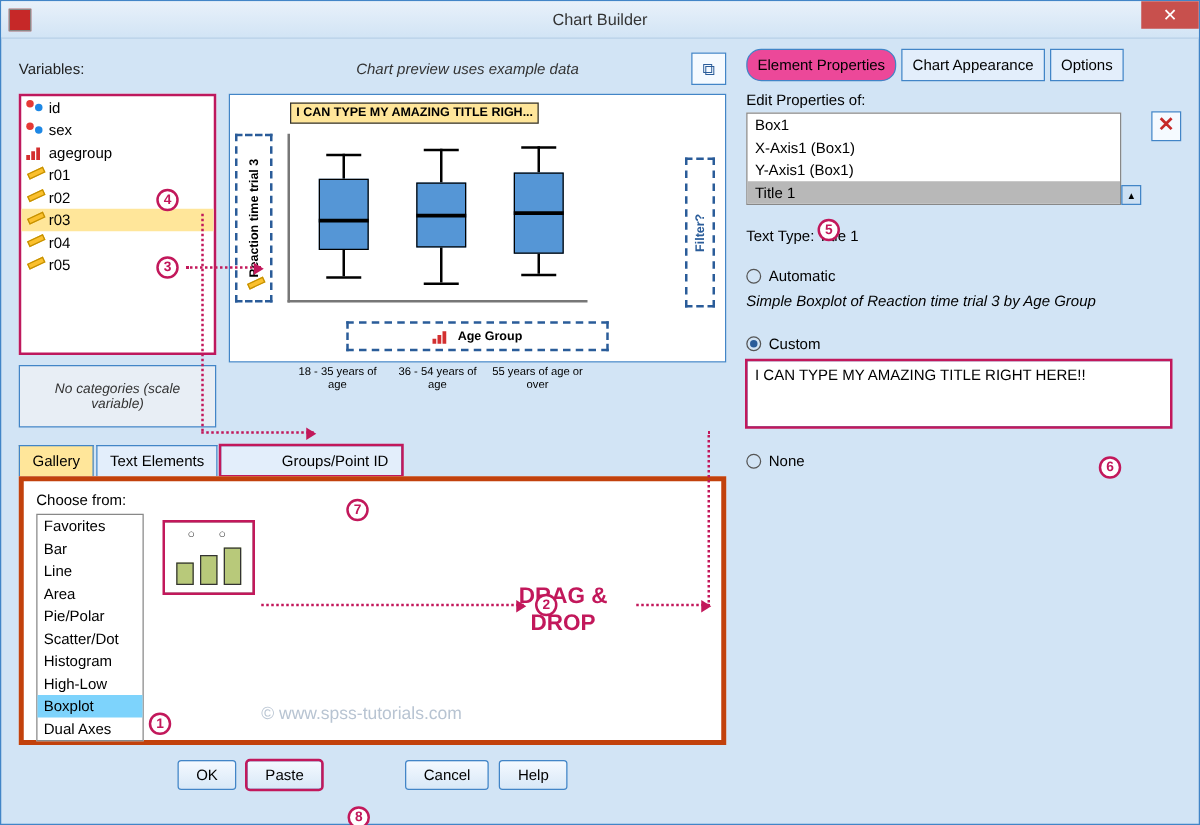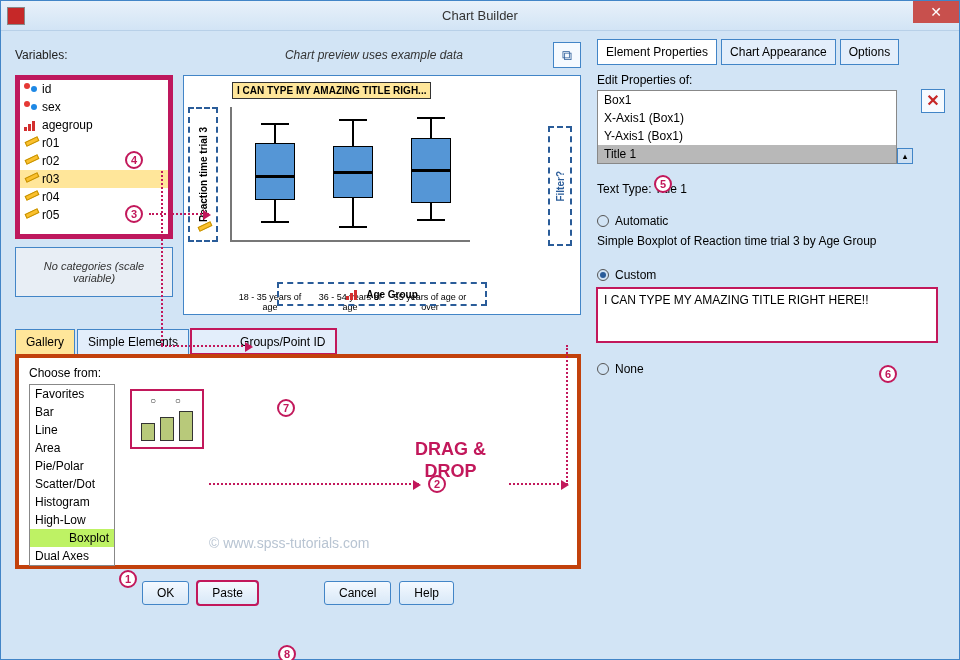--- a/index.html
+++ b/index.html
@@ -11,33 +11,33 @@
   .titlebar .close { position:absolute; right:0; top:0; width:46px; height:22px; background:#c8504d; color:#fff; text-align:center; line-height:22px; font-size:14px; }
   .content { display:flex; height:calc(100% - 30px); }
   .left { width:590px; padding:10px 10px 10px 14px; position:relative; }
   .right { flex:1; padding:8px 10px 10px 6px; }
   .header-row { display:flex; align-items:center; height:28px; }
   .vars-label { font-size:12px; color:#222; width:180px; }
   .preview-label { flex:1; text-align:center; font-size:12px; font-style:italic; color:#333; }
   .popout { width:28px; height:26px; border:1px solid #4285c7; background:#f5faff; display:flex; align-items:center; justify-content:center; font-size:14px; color:#2a5c99; }
   .top-area { display:flex; gap:10px; margin-top:6px; }
   .vars-col { width:158px; display:flex; flex-direction:column; gap:8px; }
-  .vars-list { border:5px solid #be185d; background:#fff; height:164px; overflow:hidden; font-size:12px; }
+  .vars-list { border:2px solid #be185d; background:#fff; height:209px; overflow:hidden; font-size:12px; }
   .var-row { display:flex; align-items:center; gap:4px; padding:2px 4px; position:relative; }
   .var-row.sel { background:#ffe69a; }
   .ic-nom { position:relative; width:14px; height:12px; }
   .ic-nom::before, .ic-nom::after { content:""; position:absolute; width:6px; height:6px; border-radius:50%; }
   .ic-nom::before { background:#e53935; left:0; top:0; }
   .ic-nom::after { background:#1e88e5; left:7px; top:3px; }
   .ic-ord { width:14px; height:12px; display:inline-flex; align-items:flex-end; gap:1px; }
   .ic-ord span { width:3px; background:#d32f2f; }
   .ic-scale { width:14px; height:12px; position:relative; }
   .ic-scale::before { content:""; position:absolute; left:1px; top:2px; width:12px; height:3px; background:#fbc02d; border:1px solid #c49000; transform:rotate(-25deg); }
   .no-cat { border:1px solid #4285c7; background:#e8eef5; height:50px; display:flex; align-items:center; justify-content:center; font-size:11px; font-style:italic; color:#333; text-align:center; padding:0 6px; }
-  .preview-box { flex:1; border:1px solid #4285c7; background:#fff; position:relative; height:240px; }
+  .preview-box { flex:1; border:1px solid #4285c7; background:#fff; position:relative; height:215px; }
   .chart-title { font-size:10px; font-weight:bold; background:#ffe69a; border:1px solid #333; padding:2px 4px; display:inline-block; margin:6px 0 4px 48px; }
   .chart-area { position:relative; margin-left:40px; margin-top:4px; height:170px; width:290px; }
   .y-drop { position:absolute; left:-36px; top:0; width:30px; height:135px; border:2px dashed #2a5c99; display:flex; align-items:center; justify-content:center; }
   .y-drop .rot { writing-mode:vertical-rl; transform:rotate(180deg); font-size:10px; font-weight:bold; }
   .y-drop .ic-scale { position:absolute; bottom:6px; left:7px; }
   .plot { position:relative; width:240px; height:135px; border-left:2px solid #777; border-bottom:2px solid #777; margin-left:6px; }
   .box { position:absolute; width:50px; }
   .box .whisker { position:absolute; left:50%; width:2px; background:#000; transform:translateX(-50%); }
   .box .cap { position:absolute; left:50%; width:28px; height:2px; background:#000; transform:translateX(-50%); }
   .box .body { position:absolute; left:5px; width:40px; background:#5596d6; border:1px solid #000; }
@@ -49,44 +49,44 @@
   .x-drop { position:absolute; bottom:8px; left:50%; transform:translateX(-50%); width:210px; height:24px; border:2px dashed #2a5c99; display:flex; align-items:center; justify-content:center; gap:6px; font-size:10px; font-weight:bold; }
   .tabs { display:flex; margin-top:14px; }
   .tab { font-size:12px; padding:5px 10px; border:1px solid #4285c7; border-bottom:none; background:#e3eefb; margin-right:2px; }
   .tab.active { background:#ffe69a; }
   .tab.hot { outline:2px solid #c2185b; outline-offset:-1px;padding-left:48px; }
   .gallery-panel { border:4px solid #c2410c; background:#fff; padding:8px 10px; height:215px; position:relative; }
   .choose-lbl { font-size:12px; margin-bottom:4px; }
   .gallery-row { display:flex; gap:10px; }
   .chart-types { width:86px; border:1px solid #888; background:#fff; font-size:12px; }
   .chart-types .item { padding:2px 5px; }
-  .chart-types .item.sel { background:#bef264;text-align:right; }
+  .chart-types .item.sel { background:#7dd3fc; }
   .thumbs { flex:1; padding:6px; position:relative; }
   .thumb { width:72px; height:58px; border:1px solid #888; background:#fff; display:inline-flex; align-items:flex-end; justify-content:center; gap:5px; padding-bottom:6px; outline:2px solid #c2185b; outline-offset:-1px; position:relative; }
   .thumb::before { content:"○ ○"; position:absolute; top:4px; left:18px; font-size:10px; letter-spacing:8px; color:#333; }
   .mini-box { width:14px; background:#b8c97a; border:1px solid #333; position:relative; }
   .mini-box::before, .mini-box::after { content:""; position:absolute; left:50%; width:1px; background:#000; transform:translateX(-50%); }
   .dragdrop { position:absolute; left:290px; top:55px; font-size:18px; font-weight:bold; color:#c2185b; text-align:center; line-height:1.2; }
   .watermark { position:absolute; left:190px; bottom:14px; font-size:14px; color:#b8c4d2; }
   .buttons-row { display:flex; gap:8px; justify-content:center; margin-top:12px; }
   .btn { font-size:12px; padding:4px 14px; border:1px solid #4285c7; background:linear-gradient(#f4f9ff,#d8e8f7); border-radius:3px; position:relative; }
   .btn.hot { outline:2px solid #c2185b; outline-offset:-1px; }
   .right-tabs { display:flex; gap:4px; margin-bottom:8px; }
   .rtab { font-size:12px; padding:5px 8px; border:1px solid #4285c7; background:#e3eefb; }
-  .rtab.active { background:#ffffff; }
+  .rtab.active { background:#ec4899;border-radius:12px; }
   .prop-section { font-size:12px; }
   .prop-label { margin-bottom:3px; }
   .prop-list { border:1px solid #888; background:#fff; width:300px; }
   .prop-list .item { padding:2px 6px; font-size:12px; }
   .prop-list .item.sel { background:#b8b8b8; }
   .del-btn { position:absolute; left:920px; top:88px; width:24px; height:24px; border:1px solid #4285c7; background:#f5faff; color:#c62828; font-size:16px; font-weight:bold; text-align:center; line-height:22px; }
   .text-type { margin-top:18px; }
   .radio-group { margin-top:18px; }
   .radio-row { display:flex; align-items:center; gap:6px; margin-bottom:6px; font-size:12px; }
-  .auto-text { font-size:12px; margin-left:0px; margin-bottom:20px; }
+  .auto-text { font-size:12px; margin-left:0px; margin-bottom:20px;font-style:italic; }
   .custom-input { width:340px; height:54px; border:1px solid #4285c7; background:#fff; padding:4px 6px; font-size:12px; outline:2px solid #c2185b; outline-offset:-1px; position:relative; }
   .radio { width:12px; height:12px; border:1px solid #555; border-radius:50%; display:inline-flex; align-items:center; justify-content:center; }
   .radio.on::after { content:""; width:6px; height:6px; background:#2a5c99; border-radius:50%; }
   .callout { position:absolute; width:18px; height:18px; border:2px solid #c2185b; border-radius:50%; color:#c2185b; font-size:11px; font-weight:bold; text-align:center; line-height:15px; background:#fff; z-index:50; }
   .dotarrow { position:absolute; border-top:2px dotted #c2185b; z-index:40; }
   .dotarrow::after { content:""; position:absolute; right:-2px; top:-5px; border-left:8px solid #c2185b; border-top:5px solid transparent; border-bottom:5px solid transparent; }
   .dotarrow-v { position:absolute; border-left:2px dotted #c2185b; z-index:40; }
   .scroll-cap { width:16px; height:16px; background:#cde0f3; border:1px solid #4285c7; display:inline-flex; align-items:center; justify-content:center; font-size:9px; }
 </style>
 </head>
@@ -195,21 +195,21 @@
                 <span style="height:7px"></span>
                 <span style="height:10px"></span>
               </span>
             <span>Age Group</span>
           </div>
         </div>
       </div>
 
       <div class="tabs">
         <div class="tab active">Gallery</div>
-        <div class="tab">Simple Elements</div>
+        <div class="tab">Text Elements</div>
         <div class="tab hot">Groups/Point ID</div>
       </div>
       <div class="gallery-panel">
         <div class="choose-lbl">Choose from:</div>
         <div class="gallery-row">
           <div class="chart-types" id="chart-types">
               <div class="item">Favorites</div>
               <div class="item">Bar</div>
               <div class="item">Line</div>
               <div class="item">Area</div>

